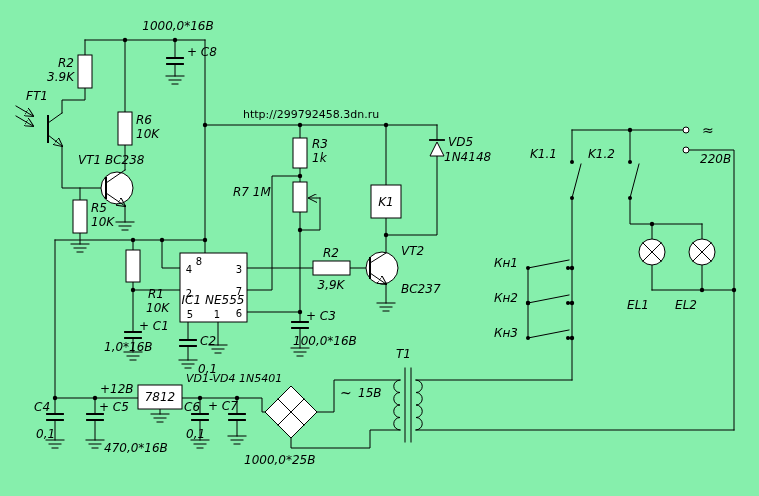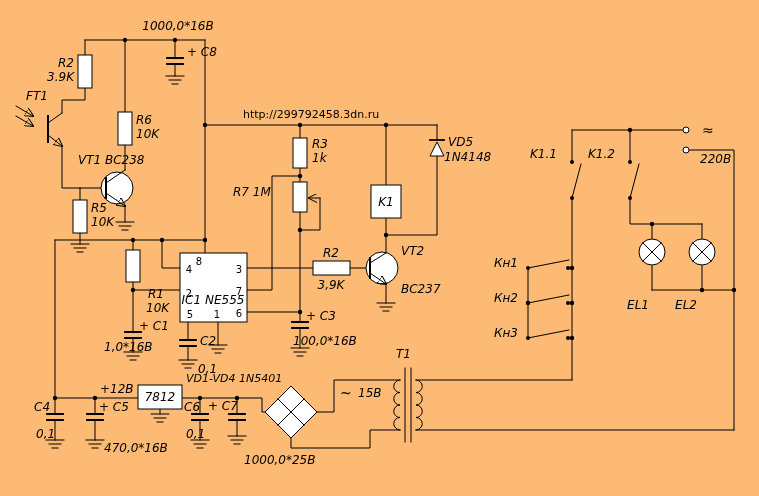--- a/index.html
+++ b/index.html
@@ -1,16 +1,16 @@
 <!DOCTYPE html>
 <html><head>
 <meta charset="utf-8">
 <style>
   html,body{margin:0;padding:0;background:#fff;}
-  .stage{position:relative;width:759px;height:496px;background:#fdba74;overflow:hidden;
+  .stage{position:relative;width:759px;height:496px;background:#86efac;overflow:hidden;
          font-family:"DejaVu Sans",sans-serif;}
   svg{display:block;}
   svg line, svg path{stroke:#000;stroke-width:1;fill:none;stroke-linecap:square;}
   svg rect, svg polygon, svg circle{stroke:#000;fill:#fff;}
   svg circle.dot{fill:#000;stroke:none;}
   svg circle.term{fill:#fff;stroke:#000;}
   .cap{stroke-width:1.8;}
   .bar{stroke-width:2;}
   #gnd line{stroke:#000;}
   text{font:italic 12px "DejaVu Sans",sans-serif;fill:#000;stroke:none;}

